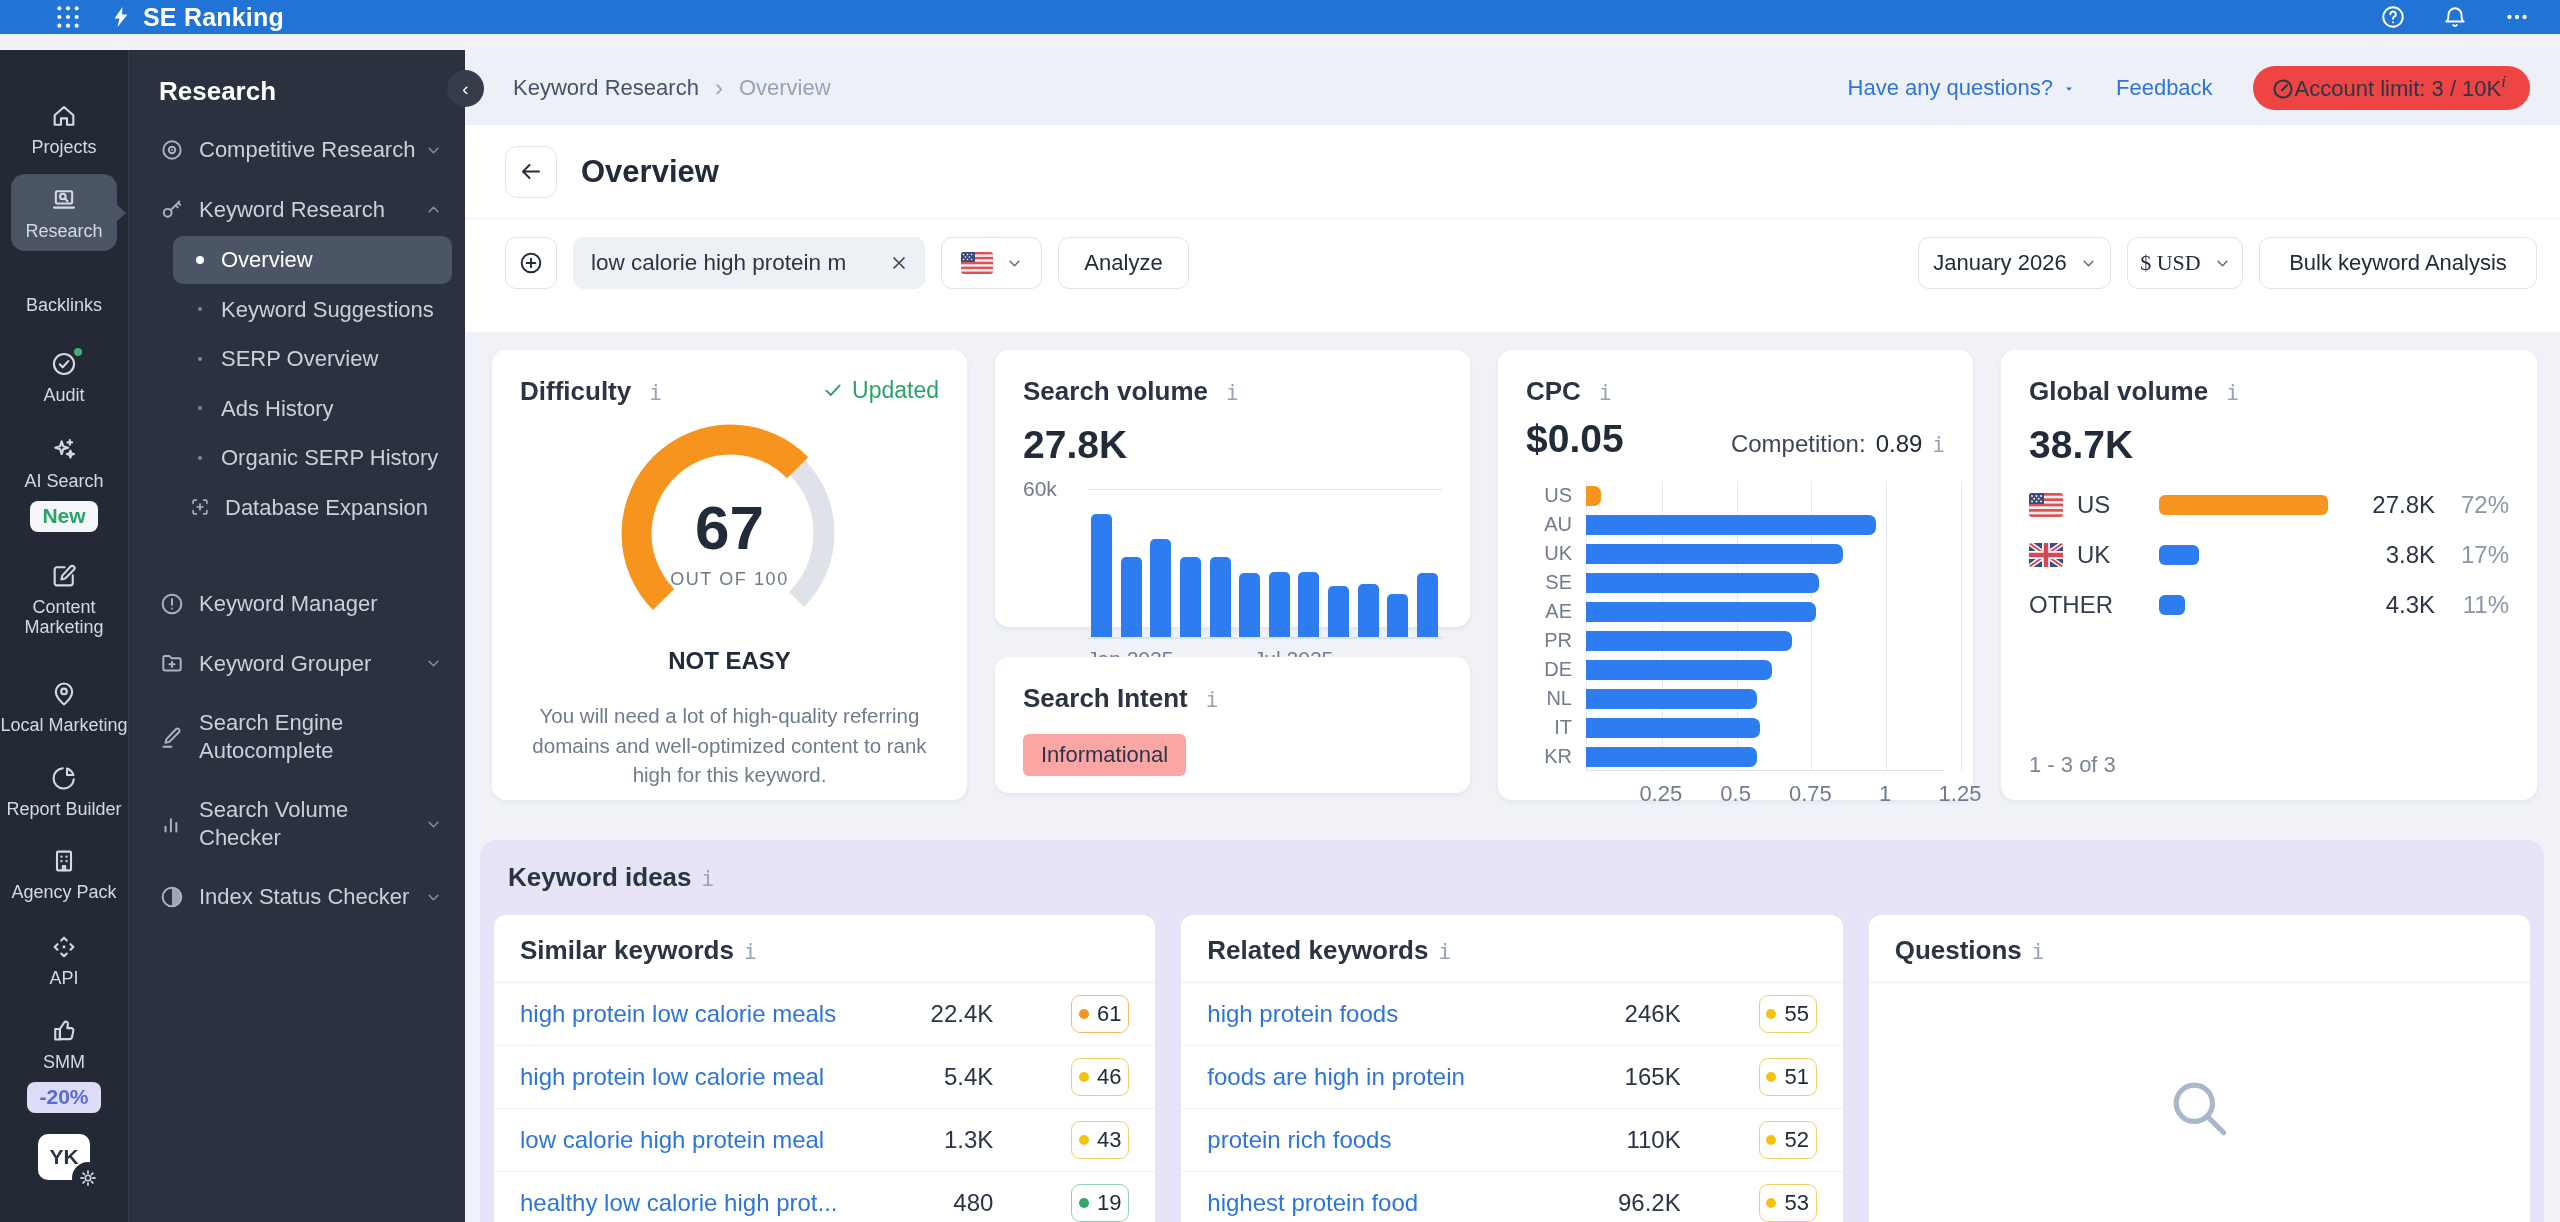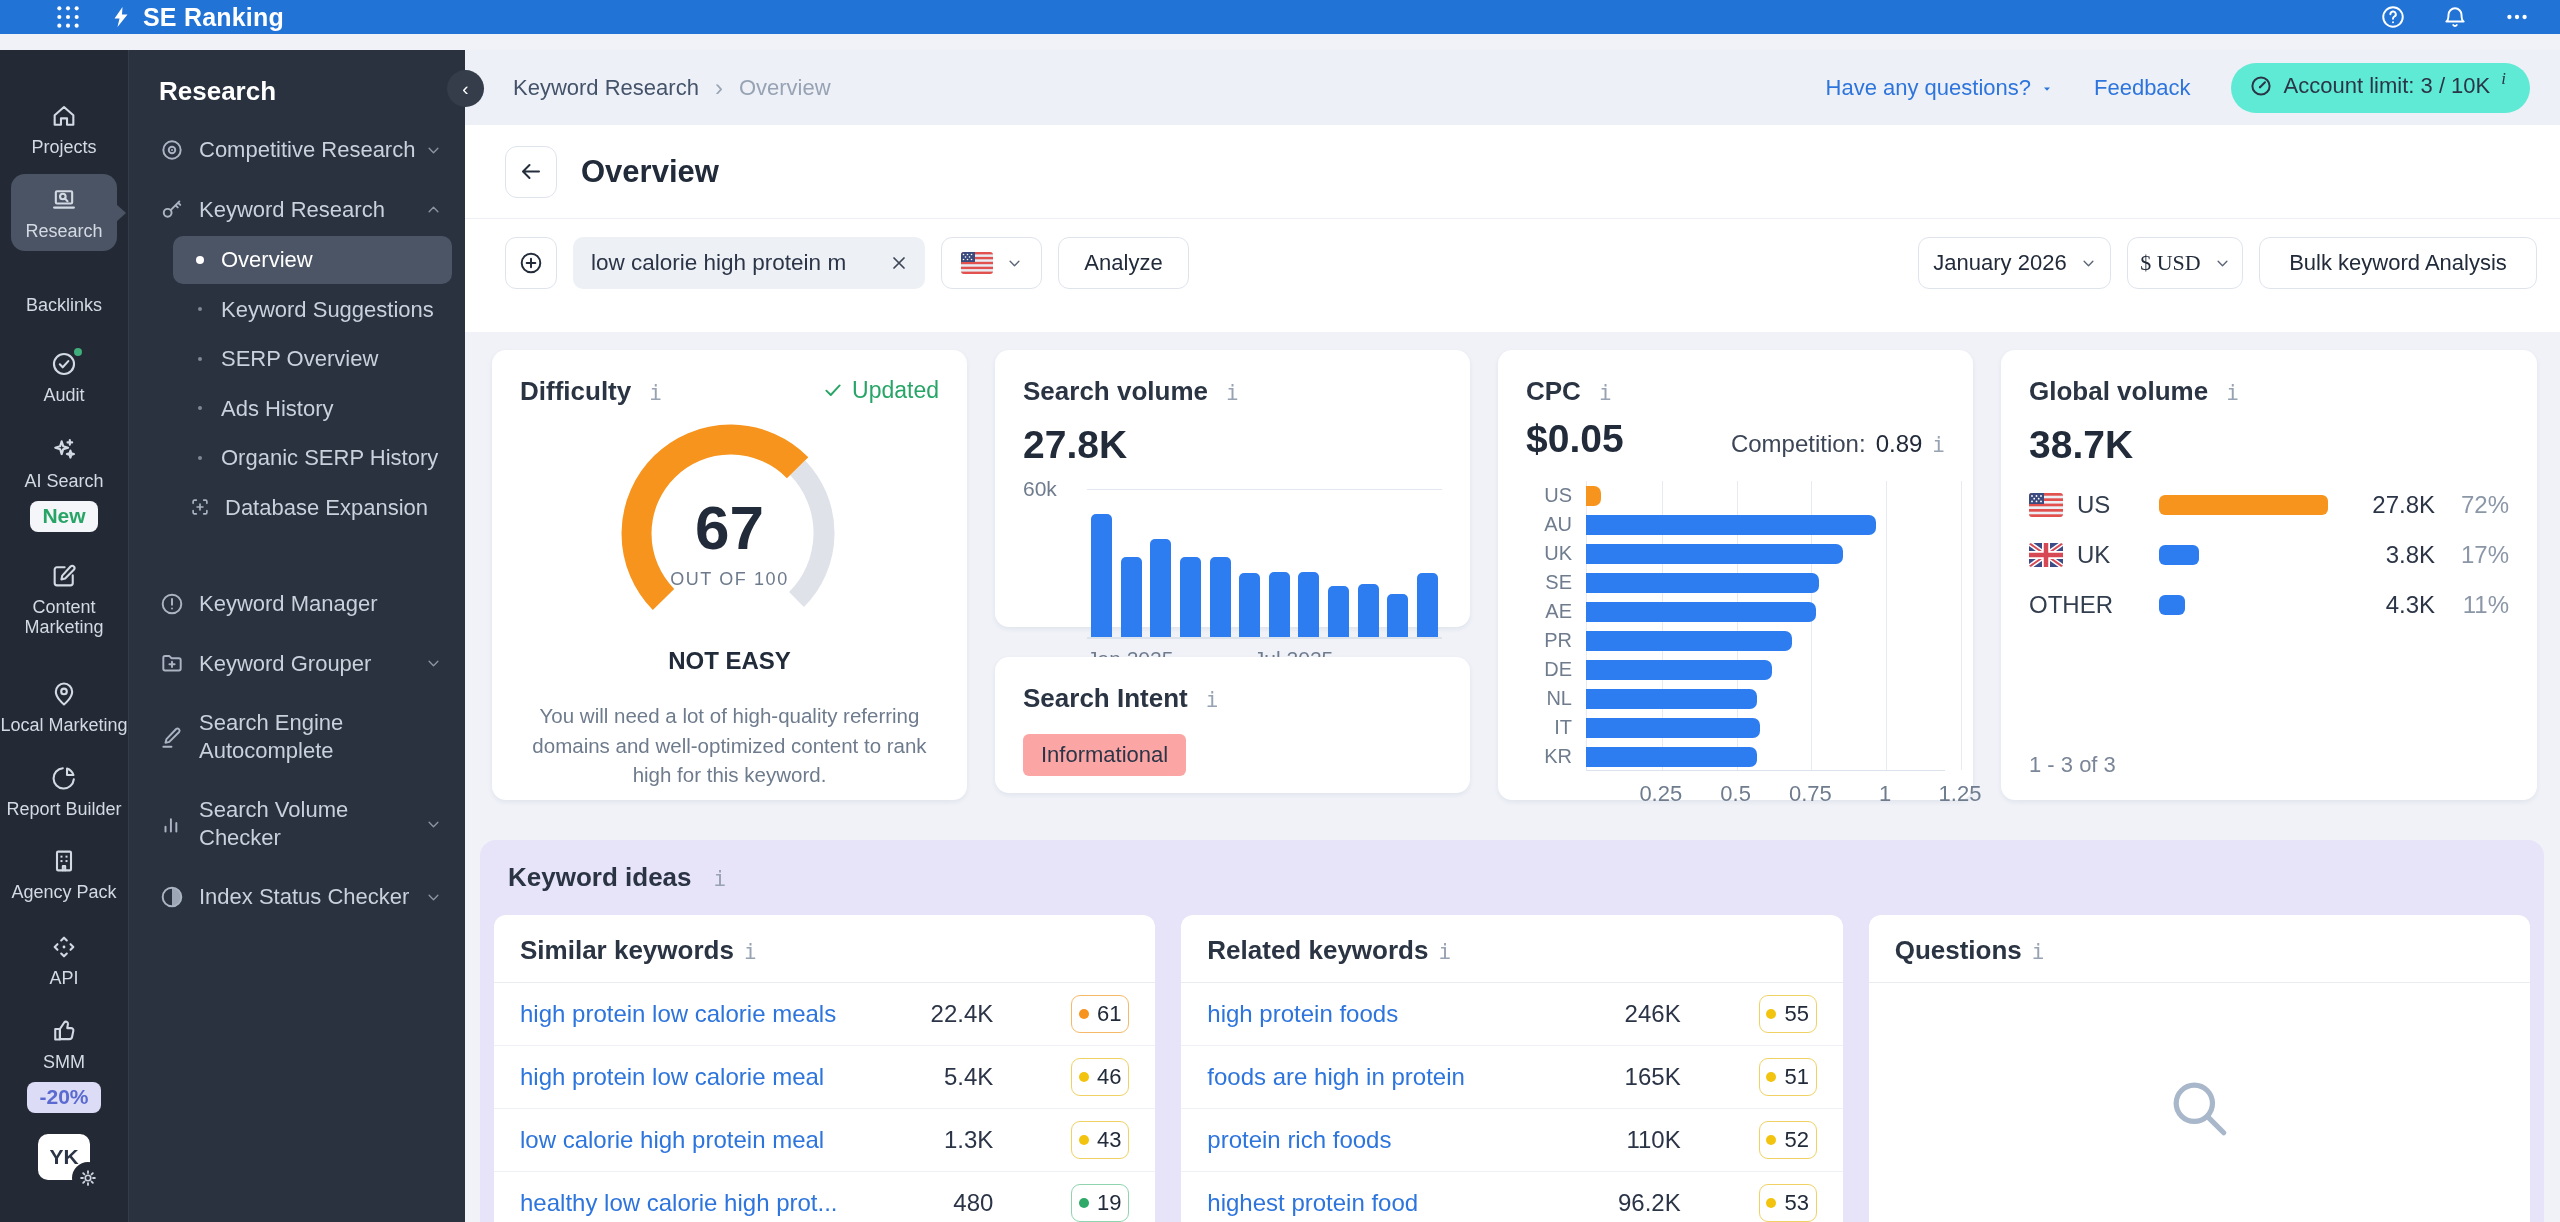--- a/index.html
+++ b/index.html
@@ -51,21 +51,21 @@
   .collapse-btn { position:absolute; left:447px; top:70px; width:37px; height:37px; border-radius:50%; background:#353d4b; color:#fff; border:none; font-size:19px; z-index:25; cursor:pointer; display:flex; align-items:center; justify-content:center; font-family:inherit; }
 
   
   .crumbbar { position:absolute; left:465px; top:50px; width:2095px; height:75px; background:#edf0f6; display:flex; align-items:center; padding:0 30px 0 48px; font-size:22px; }
   .crumb-main { color:#44536a; font-weight:500; cursor:pointer; }
   .crumb-sep { color:#9aa6b5; margin:0 16px; font-size:24px; }
   .crumb-cur { color:#97a3b4; }
   .crumb-right { margin-left:auto; display:flex; align-items:center; gap:40px; }
   .blue-link { color:#2d75dd; cursor:pointer; display:flex; align-items:center; gap:9px; }
   .caret { width:14px; height:10px; color:#2d75dd; margin-top:3px; }
-  .account-badge { background:#5eead4; border-radius:999px; padding:10px 24px 14px 18px; display:flex; align-items:center; gap:11px; color:#2b3547; cursor:pointer; }
+  .account-badge { background:#ef4444; border-radius:999px; padding:10px 24px 8px 18px; display:flex; align-items:center; color:#2b3547; cursor:pointer; }
   .account-badge .sup-i { font-family:"Liberation Serif",serif; font-style:italic; font-size:17px; position:relative; top:-7px; color:#2b3547; }
   .speedo { width:24px; height:24px; color:#2b3547; }
 
   
   .headband { position:absolute; left:465px; top:125px; width:2095px; height:207px; background:#fff; }
   .title-row { display:flex; align-items:center; gap:24px; padding:21px 0 0 40px; }
   .back-btn { width:52px; height:52px; border:1px solid #dfe4ec; border-radius:12px; background:#fff; display:flex; align-items:center; justify-content:center; cursor:pointer; color:#242e3d; }
   .back-btn svg { width:24px; height:24px; }
   .page-title { font-size:31px; font-weight:700; color:#222b3a; }
   .head-divider { border-bottom:1px solid #eceff4; margin-top:20px; }
@@ -129,21 +129,21 @@
   .gv-left { width:130px; display:flex; align-items:center; gap:14px; font-size:24px; color:#323d4e; flex:0 0 130px; }
   .gv-left svg { width:34px; height:24px; border-radius:3px; flex:0 0 34px; }
   .gv-barzone { width:180px; flex:0 0 180px; }
   .gv-bar { height:20px; border-radius:6px; }
   .gv-val { margin-left:auto; font-size:24px; color:#2b3547; width:96px; text-align:right; }
   .gv-pct { font-size:24px; color:#8b97a7; width:74px; text-align:right; }
   .gv-footer { position:absolute; left:28px; bottom:22px; font-size:22px; color:#7a8698; }
 
   
   .ideas { position:absolute; left:480px; top:840px; width:2064px; height:600px; background:#e7e3f8; border-radius:16px 16px 0 0; padding:22px 14px 0; }
-  .ideas-title { display:flex; align-items:baseline; gap:22px; font-size:26px; font-weight:600; color:#2a3443; padding-left:14px; }
+  .ideas-title { display:flex; align-items:baseline; gap:10px; font-size:26px; font-weight:600; color:#2a3443; padding-left:14px; }
   .ideas-grid { margin-top:22px; display:grid; grid-template-columns:repeat(3,1fr); gap:26px; }
   .tbl-card { background:#fff; border-radius:12px; height:420px; overflow:hidden; }
   .tbl-head { display:flex; align-items:baseline; gap:10px; font-size:26px; font-weight:600; color:#2a3443; padding:20px 26px 16px; border-bottom:1px solid #e9edf2; }
   .tbl-row { display:flex; align-items:center; height:63px; padding:0 26px; border-bottom:1px solid #eef1f5; }
   .kw-link { font-size:24px; color:#2d75dd; cursor:pointer; flex:1; white-space:nowrap; overflow:hidden; text-overflow:ellipsis; }
   .kw-vol { width:130px; text-align:right; font-size:24px; color:#2b3547; margin-right:78px; }
   .kd-badge { width:58px; height:38px; border:1.5px solid; border-radius:9px; display:flex; align-items:center; justify-content:center; gap:8px; background:#fff; cursor:default; }
   .kd-dot { width:10px; height:10px; border-radius:50%; }
   .kd-num { font-size:22px; color:#222b3a; }
   .q-empty { display:flex; flex-direction:column; align-items:center; }

